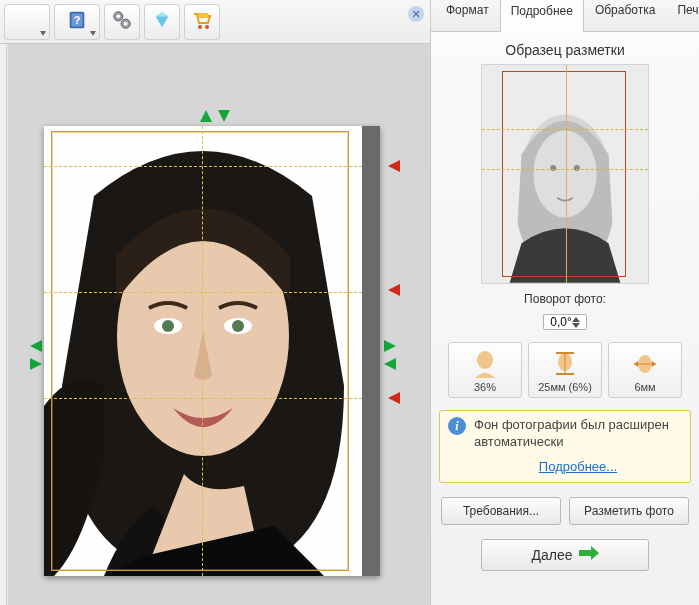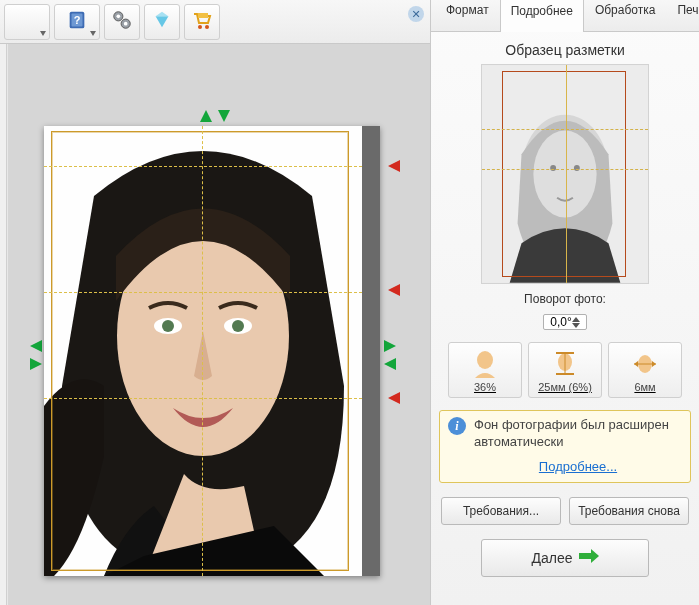--- a/index.html
+++ b/index.html
@@ -191,21 +191,20 @@
     justify-content: center;
   }
   .metric {
     width: 74px;
     border: 1px solid #cfcfcf;
     border-radius: 3px;
     background: linear-gradient(#fefefe,#eeeeee);
     text-align: center;
     padding: 6px 2px 4px;
     cursor: pointer;
-    text-decoration: underline;
   }
   .metric .ico {
     height: 30px;
     display: flex; align-items: center; justify-content: center;
   }
   .metric .val { font-size: 11px; color: #444; margin-top: 2px; }
   .info-box {
     margin: 8px 8px;
     border: 1px solid #dfc55b;
     border-radius: 3px;
@@ -240,21 +239,21 @@
     background: linear-gradient(#fdfdfd,#e9e9e9);
     display: flex; align-items: center; justify-content: center;
     cursor: pointer;
     font-size: 12px;
     color: #333;
     gap: 6px;
   }
   .btn-primary {
     margin: 8px auto 0;
     width: 168px;
-    height: 38px;
+    height: 32px;
     font-size: 14px;
   }
   .close-x {
     position: absolute;
     right: 6px;
     top: 6px;
     width: 16px;
     height: 16px;
     border-radius: 50%;
     background: #c1d6ea;
@@ -434,21 +433,21 @@
   <div class="info-box">
     <div class="info-icon">i</div>
     <div class="info-text">
       <span>Фон фотографии был расширен автоматически</span>
       <span class="info-link">Подробнее...</span>
     </div>
   </div>
 
   <div class="btn-row">
     <div class="btn">Требования...</div>
-    <div class="btn">Требования снова</div>
+    <div class="btn">Разметить фото</div>
   </div>
 
   <div class="btn btn-primary">
     <span>Далее</span>
     <span>
       <svg width="20" height="14" viewBox="0 0 20 14">
           <rect x="0" y="4" width="12" height="6" fill="#2fae3a"></rect>
           <polygon points="12,0 20,7 12,14" fill="#2fae3a"></polygon>
         </svg>
     </span>

